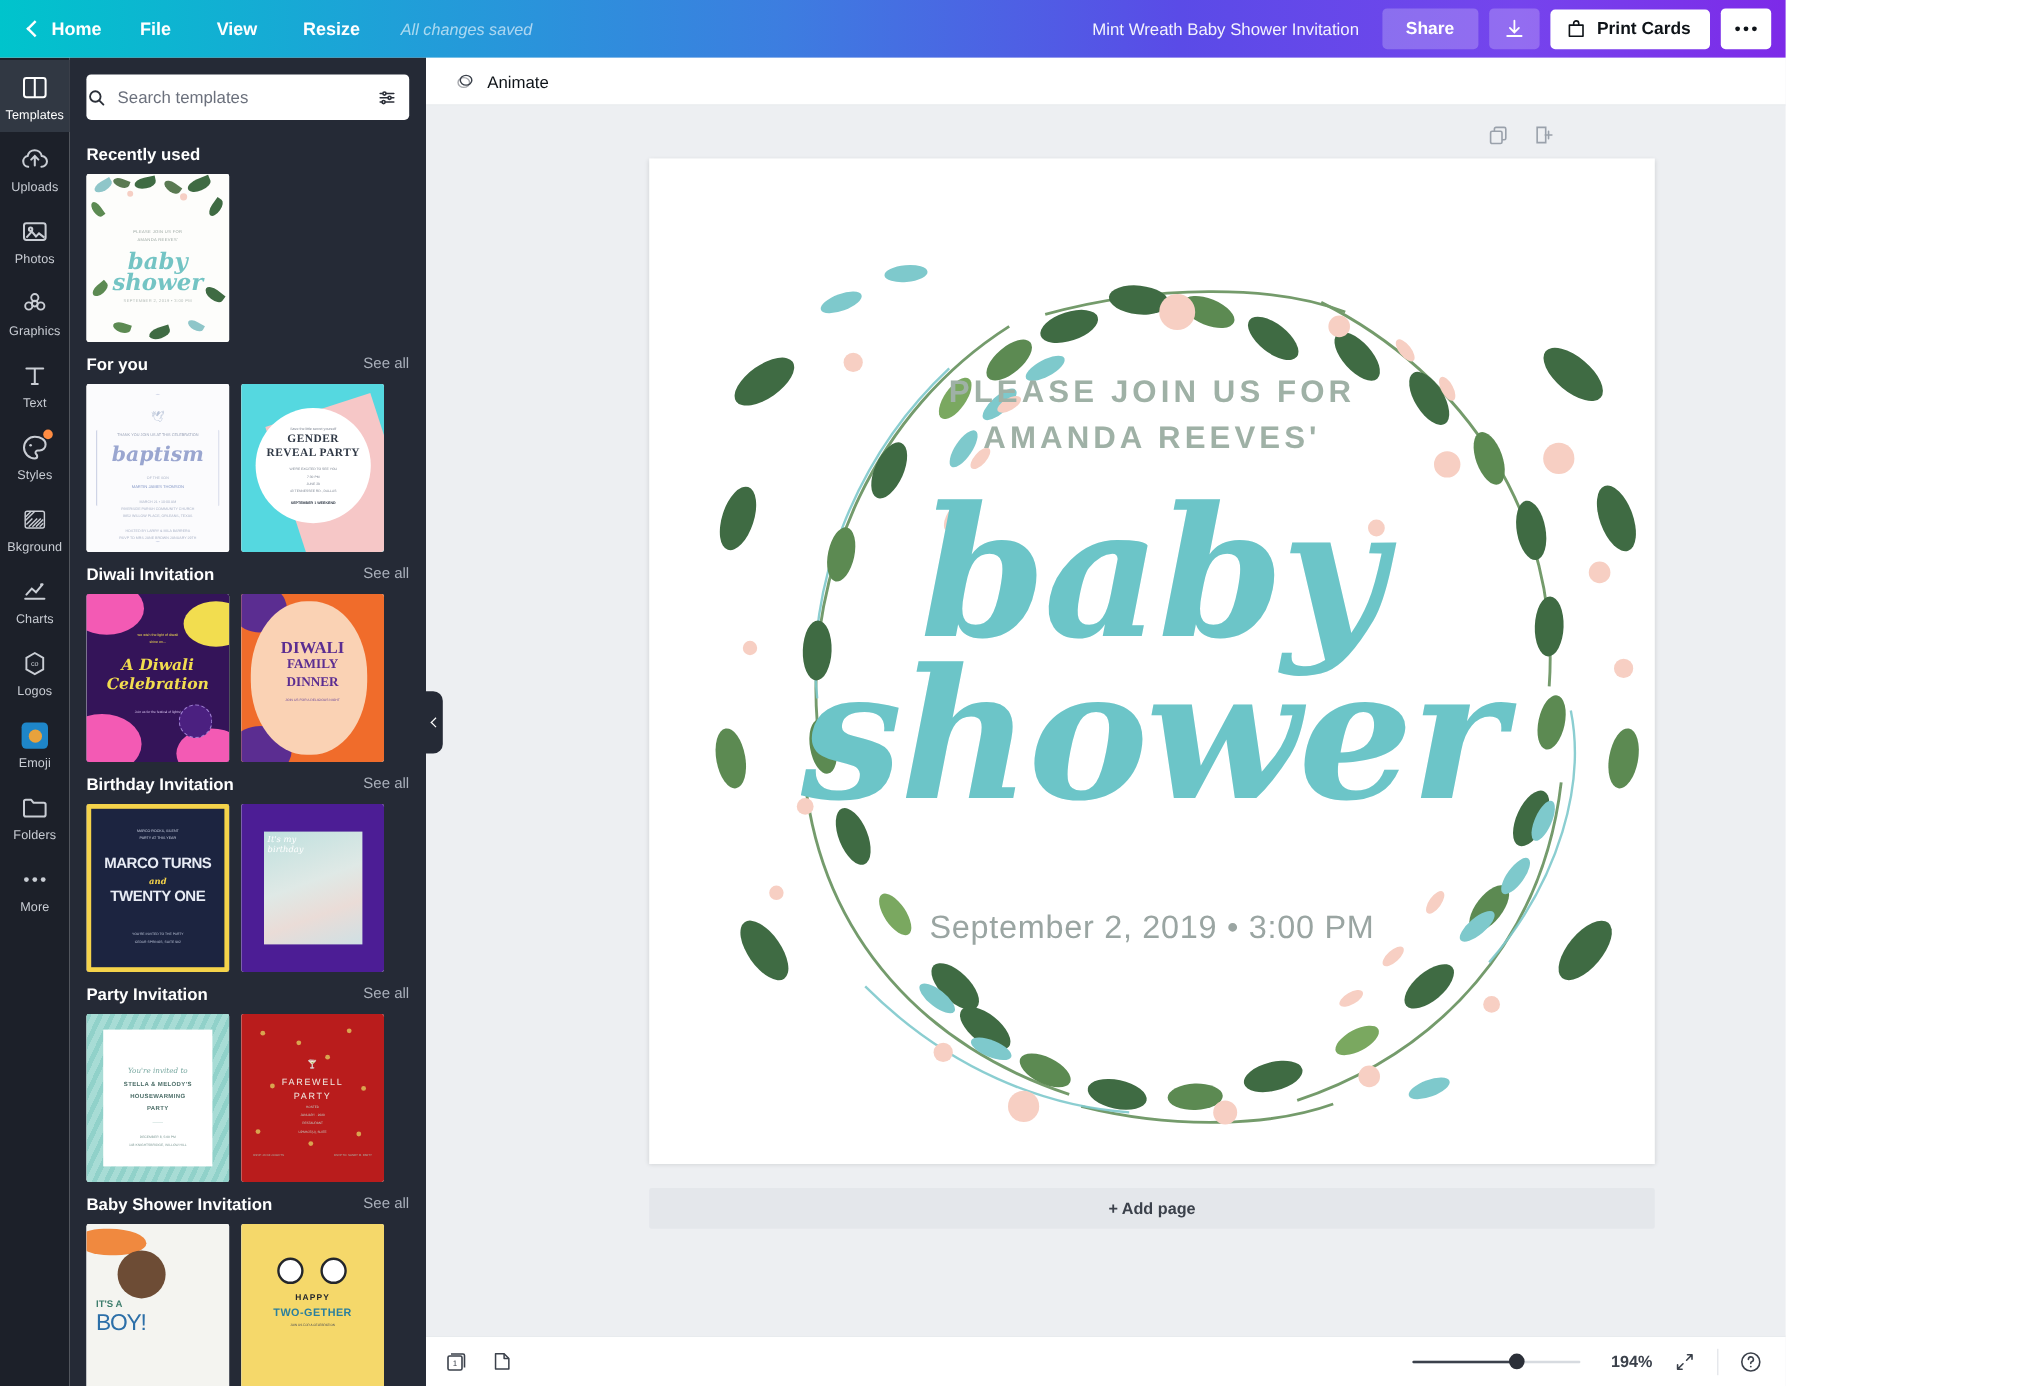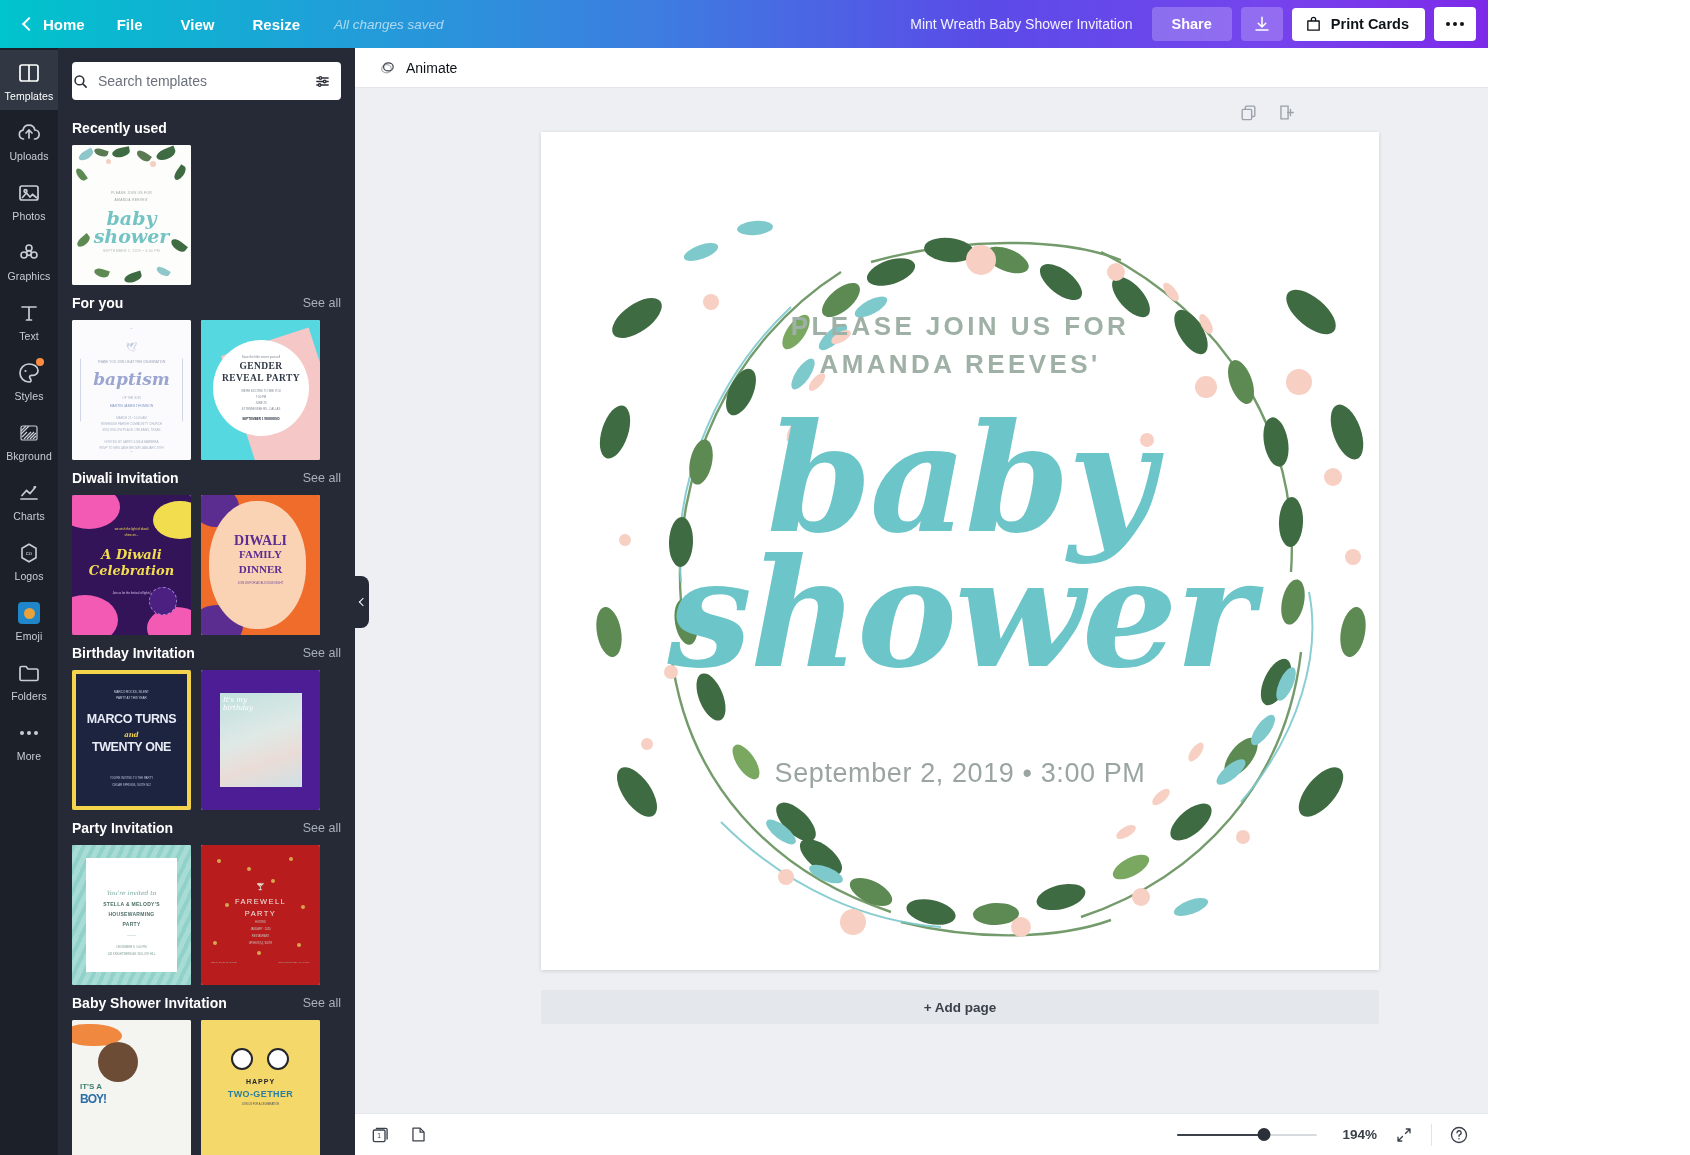--- a/index.html
+++ b/index.html
@@ -551,21 +551,21 @@
         <div class="sec-head">
           <span class="sec-title">Baby Shower Invitation</span>
           <span class="sec-seeall">See all</span>
         </div>
         <div class="thumb-row">
           <div class="thumb">
             <div class="tw-boy">
               <div style="position:absolute;left:-6px;top:4px;width:56px;height:22px;background:#f0893f;border-radius:40% 60% 50% 50%"></div>
               <div style="position:absolute;left:26px;top:22px;width:40px;height:40px;border-radius:50%;background:#6d4c35"></div>
               <div class="mini" style="top:62px;left:8px;right:auto;text-align:left;font-size:8px;color:#3d7d6c;font-weight:700">IT'S A</div>
-              <div class="mini" style="top:72px;left:8px;right:auto;text-align:left;font-size:12px;color:#2c6fa8;font-weight:700;letter-spacing:-1px">BOY!</div>
+              <div class="mini" style="top:72px;left:8px;right:auto;text-align:left;font-size:19px;color:#2c6fa8;font-weight:400;letter-spacing:-1px">BOY!</div>
             </div>
           </div>
           <div class="thumb">
             <div class="tw-panda">
               <div style="position:absolute;left:30px;top:28px;width:22px;height:22px;border-radius:50%;background:#fff;border:2px solid #23262b"></div>
               <div style="position:absolute;left:66px;top:28px;width:22px;height:22px;border-radius:50%;background:#fff;border:2px solid #23262b"></div>
               <div class="mini" style="top:58px;font-size:7px;color:#23262b;font-weight:700;letter-spacing:1px">HAPPY</div>
               <div class="mini" style="top:69px;font-size:9px;color:#2a7f9e;font-weight:800;letter-spacing:.4px">TWO-GETHER</div>
               <div class="mini" style="top:83px;font-size:2.6px;color:#4c4e55">JOIN US FOR A CELEBRATION</div>
             </div>

